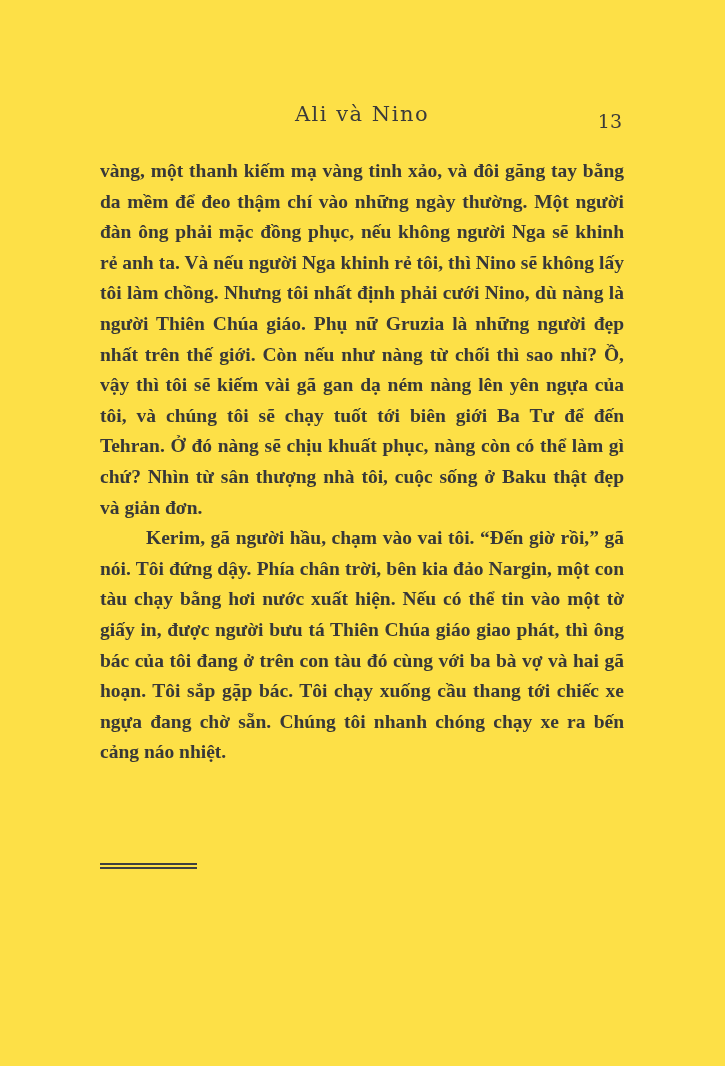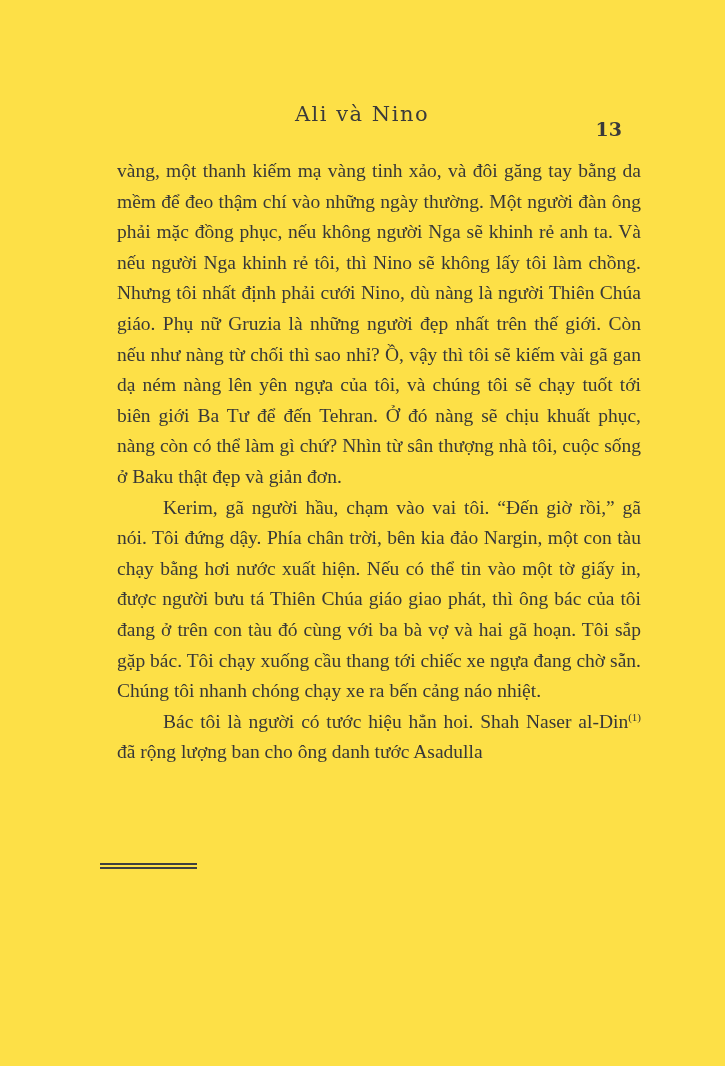--- a/index.html
+++ b/index.html
@@ -24,35 +24,35 @@
   }
   .running-title {
     font-family: "DejaVu Serif", serif;
     font-size: 21px;
     letter-spacing: 1.5px;
     color: #3a3a3a;
   }
   .page-number {
     position: absolute;
     right: 2px;
-    top: 16px;
+    top: 8px;
     font-family: "DejaVu Serif", serif;
     font-size: 19px;
     color: #3a3a3a;
-    font-weight: bold;
   }
   .body-text {
     position: absolute;
     top: 156px;
-    left: 117px;
+    left: 100px;
     width: 524px;
     font-size: 19.5px;
     line-height: 30.6px;
     color: #383838;
     text-align: justify;
+    font-weight: bold;
   }
   .para {
     margin: 0;
     padding: 0;
   }
   .para.indent {
     text-indent: 46px;
   }
   .fn-marker {
     font-size: 11px;
@@ -87,20 +87,19 @@
 <div class="page">
 
   <div class="page-header">
     <span class="running-title">Ali và Nino</span>
     <span class="page-number">13</span>
   </div>
 
   <div class="body-text">
     <p class="para">vàng, một thanh kiếm mạ vàng tinh xảo, và đôi găng tay bằng da mềm để đeo thậm chí vào những ngày thường. Một người đàn ông phải mặc đồng phục, nếu không người Nga sẽ khinh rẻ anh ta. Và nếu người Nga khinh rẻ tôi, thì Nino sẽ không lấy tôi làm chồng. Nhưng tôi nhất định phải cưới Nino, dù nàng là người Thiên Chúa giáo. Phụ nữ Gruzia là những người đẹp nhất trên thế giới. Còn nếu như nàng từ chối thì sao nhỉ? Ồ, vậy thì tôi sẽ kiếm vài gã gan dạ ném nàng lên yên ngựa của tôi, và chúng tôi sẽ chạy tuốt tới biên giới Ba Tư để đến Tehran. Ở đó nàng sẽ chịu khuất phục, nàng còn có thể làm gì chứ? Nhìn từ sân thượng nhà tôi, cuộc sống ở Baku thật đẹp và giản đơn.</p>
     <p class="para indent">Kerim, gã người hầu, chạm vào vai tôi. “Đến giờ rồi,” gã nói. Tôi đứng dậy. Phía chân trời, bên kia đảo Nargin, một con tàu chạy bằng hơi nước xuất hiện. Nếu có thể tin vào một tờ giấy in, được người bưu tá Thiên Chúa giáo giao phát, thì ông bác của tôi đang ở trên con tàu đó cùng với ba bà vợ và hai gã hoạn. Tôi sắp gặp bác. Tôi chạy xuống cầu thang tới chiếc xe ngựa đang chờ sẵn. Chúng tôi nhanh chóng chạy xe ra bến cảng náo nhiệt.</p>
-    <p class="para indent"><span>Bác tôi là người có tước hiệu hẳn hoi. Shah Naser al-Din</span><sup class="fn-marker">(1)</sup><span> đã rộng lượng ban cho ông danh tước Asadulla</span></p>
   </div>
 
   <div class="footnote-area">
     <div class="fn-rule"></div>
   </div>
 
 </div>
 
 </body></html>

